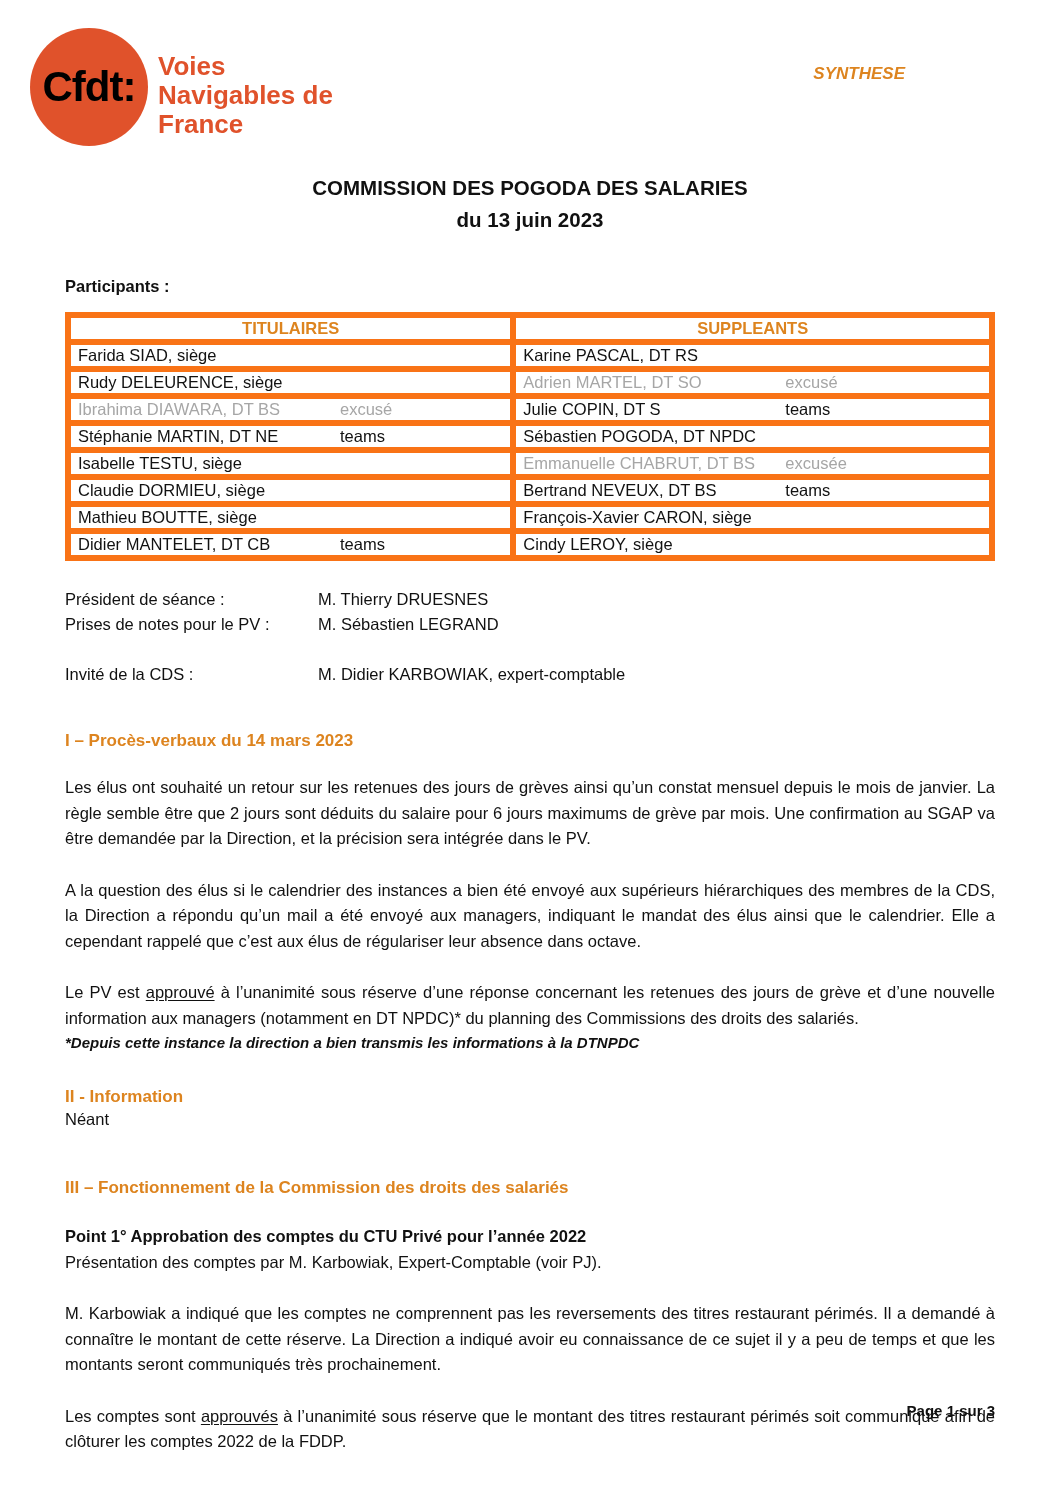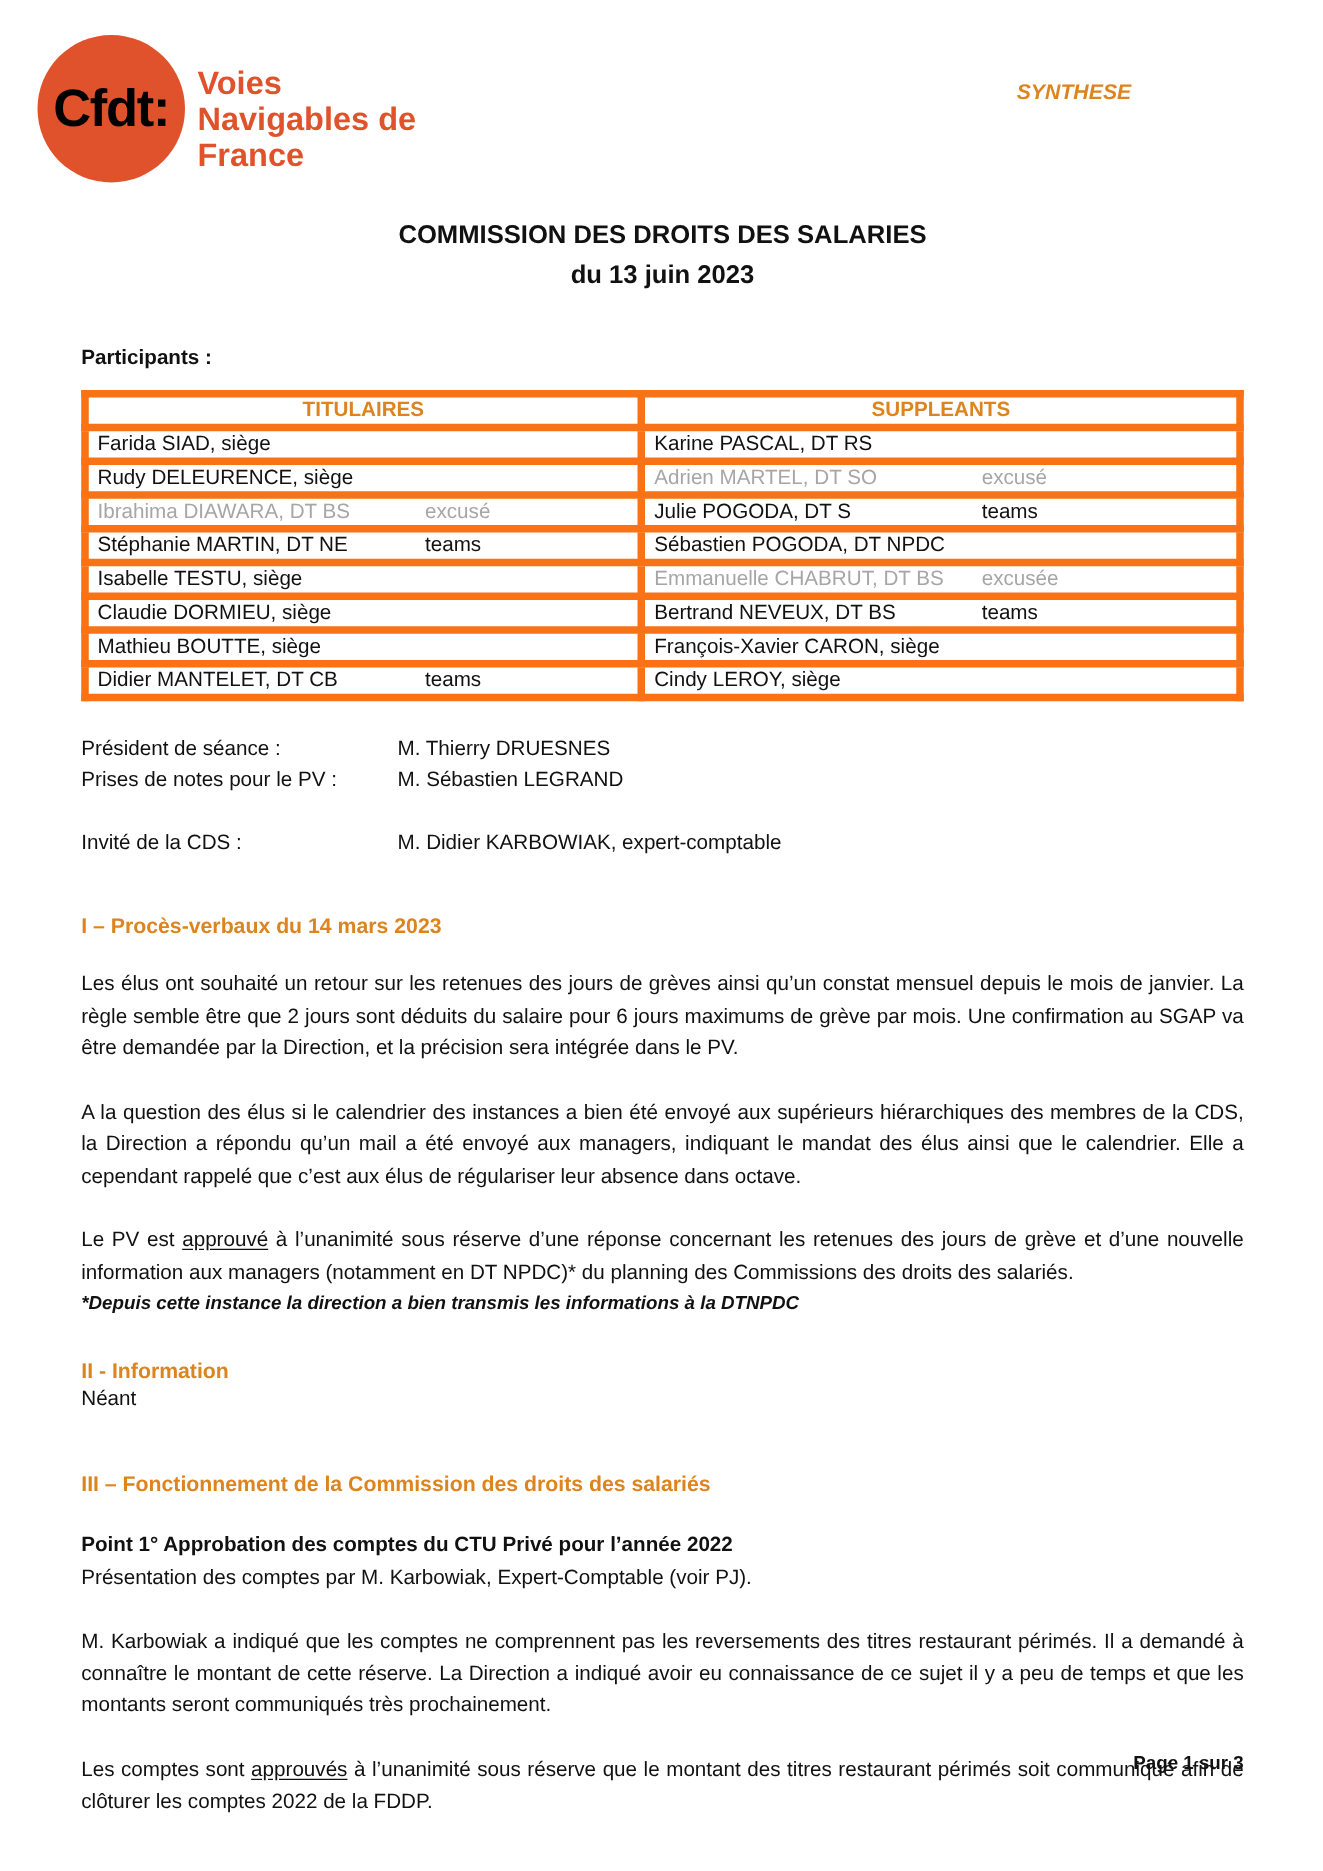--- a/index.html
+++ b/index.html
@@ -78,21 +78,21 @@
         <span>Cfdt:</span>
       </div>
       <div class="logo-text">Voies<br>Navigables de<br>France</div>
     </div>
     <div class="synthese">SYNTHESE</div>
   </div>
 
   <div class="content">
 
     <div class="title">
-      <div>COMMISSION DES DROITS DES SALARIES</div>
+      <div>COMMISSION DES POGODA DES SALARIES</div>
       <div>du 13 juin 2023</div>
     </div>
 
     <div class="participants-label">Participants :</div>
 
     <table class="participants">
       <colgroup>
           <col style="width:48.2%">
           <col style="width:51.8%">
         </colgroup>
@@ -115,21 +115,21 @@
             </td>
         <td>
               <div class="cellwrap"><span class="gray">Adrien MARTEL, DT SO</span><span class="status gray">excusé</span></div>
             </td>
       </tr>
       <tr>
         <td>
               <div class="cellwrap"><span class="gray">Ibrahima DIAWARA, DT BS</span><span class="status gray">excusé</span></div>
             </td>
         <td>
-              <div class="cellwrap"><span>Julie POGODA, DT S</span><span class="status">teams</span></div>
+              <div class="cellwrap"><span>Julie COPIN, DT S</span><span class="status">teams</span></div>
             </td>
       </tr>
       <tr>
         <td>
               <div class="cellwrap"><span>Stéphanie MARTIN, DT NE</span><span class="status">teams</span></div>
             </td>
         <td>
               <div class="cellwrap"><span>Sébastien POGODA, DT NPDC</span><span class="status"></span></div>
             </td>
       </tr>

